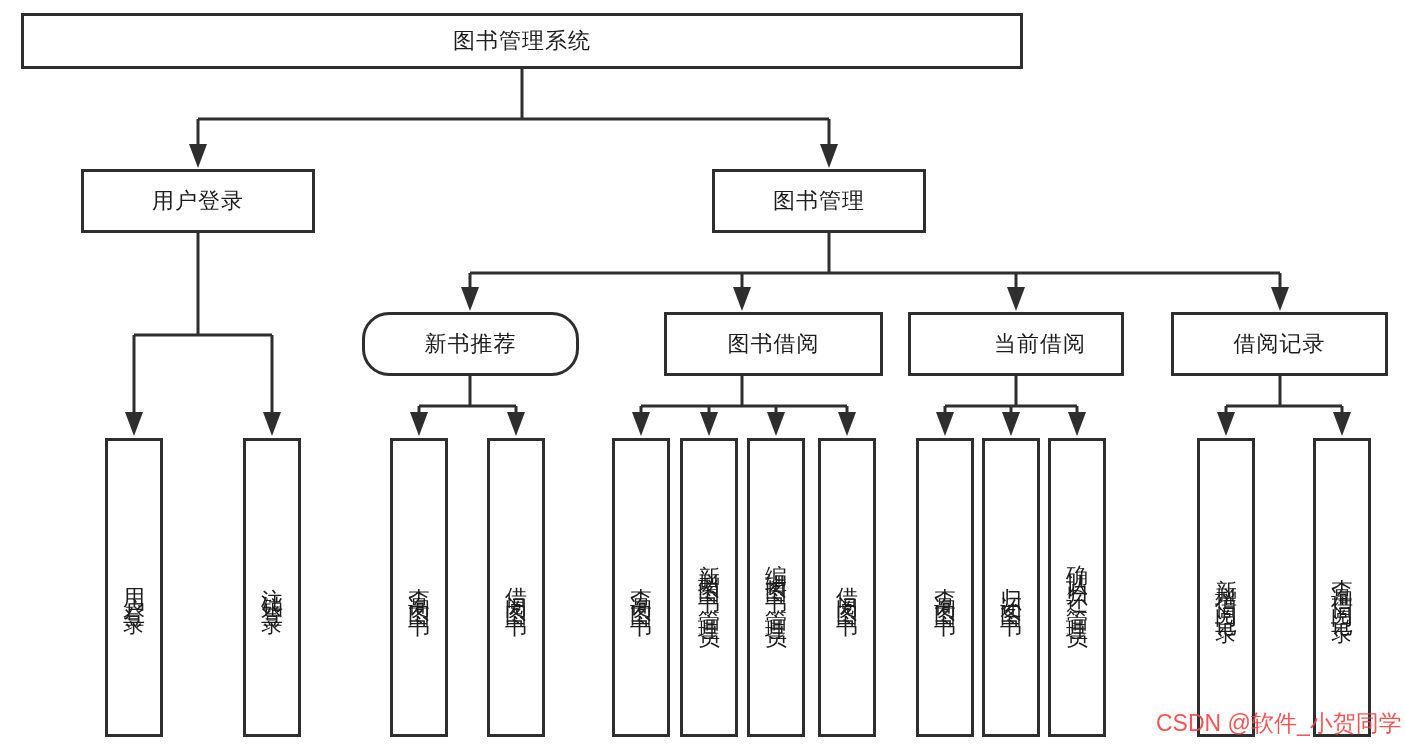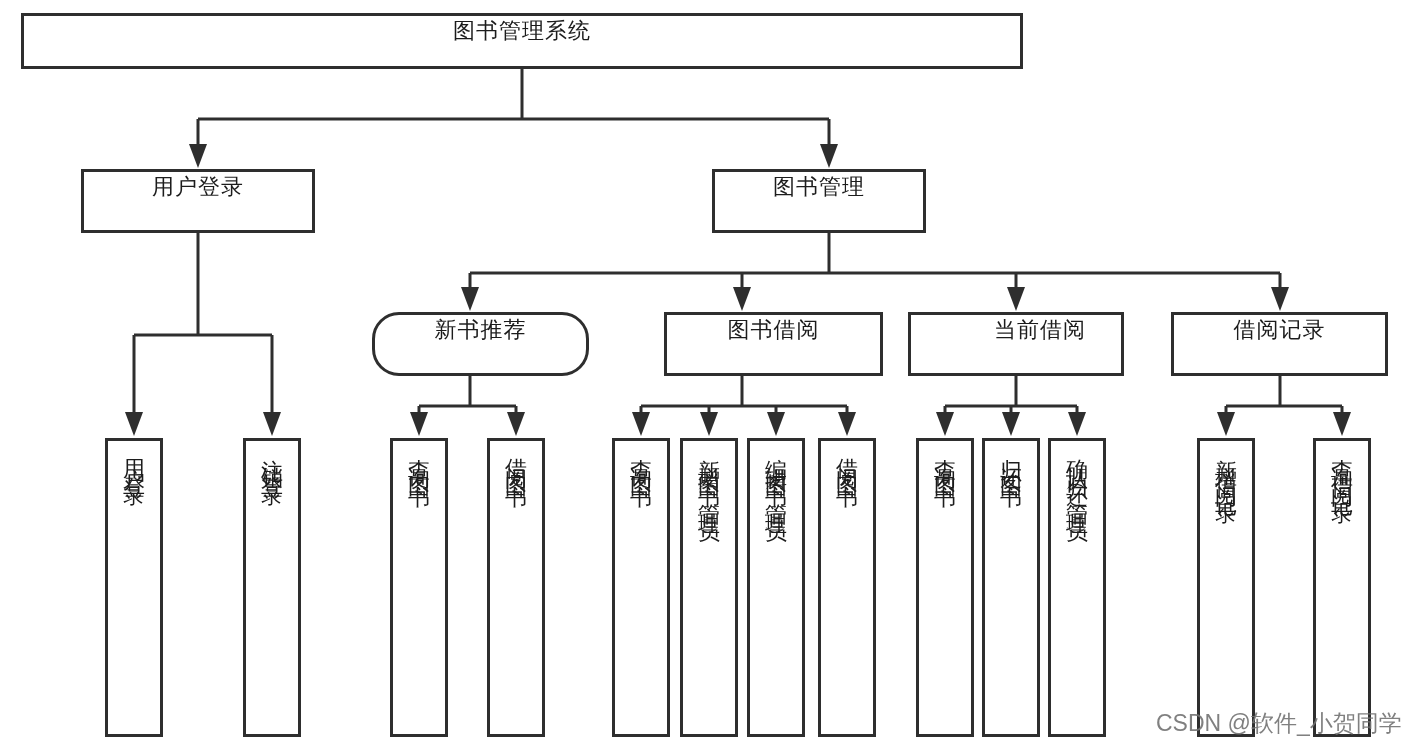--- a/index.html
+++ b/index.html
@@ -27,21 +27,21 @@
   .connectors polygon {
     fill: #2e2e2e;
     stroke: none;
   }
   .box {
     position: absolute;
     box-sizing: border-box;
     border: 3px solid #2e2e2e;
     background: #ffffff;
     display: flex;
-    align-items: flex-start;
+    align-items: center;
     justify-content: center;
     color: #1c1c1c;
   }
   .h-box span {
     font-size: 22px;
     letter-spacing: 1px;
     white-space: nowrap;
   }
   .v-box span {
     writing-mode: vertical-rl;
@@ -49,21 +49,21 @@
     font-size: 22px;
     letter-spacing: 9px;
     line-height: 1;
     white-space: nowrap;
   }
   .watermark {
     position: absolute;
     left: 1156px;
     top: 708px;
     font-size: 23px;
-    color: #737373;
+    color: #ef4444;
     opacity: 0.9;
     white-space: nowrap;
     letter-spacing: 0px;
     z-index: 5;
   }
 </style>
 </head>
 <body>
 
 <div class="canvas">
@@ -122,21 +122,21 @@
     <span>图书管理系统</span>
   </div>
 
   <div class="box h-box" style="left:81px; top:169px; width:234px; height:64px;">
     <span>用户登录</span>
   </div>
   <div class="box h-box" style="left:712px; top:169px; width:214px; height:64px;">
     <span>图书管理</span>
   </div>
 
-  <div class="box h-box" style="left:372px; top:312px; width:217px; height:64px;border-radius:27px;">
+  <div class="box h-box" style="left:362px; top:312px; width:217px; height:64px;border-radius:27px;">
     <span>新书推荐</span>
   </div>
   <div class="box h-box" style="left:633px; top:312px; width:219px; height:64px;margin-left:31px;">
     <span>图书借阅</span>
   </div>
   <div class="box h-box" style="left:908px; top:312px; width:216px; height:64px;padding-left:48px;">
     <span>当前借阅</span>
   </div>
   <div class="box h-box" style="left:1171px; top:312px; width:217px; height:64px;">
     <span>借阅记录</span>

